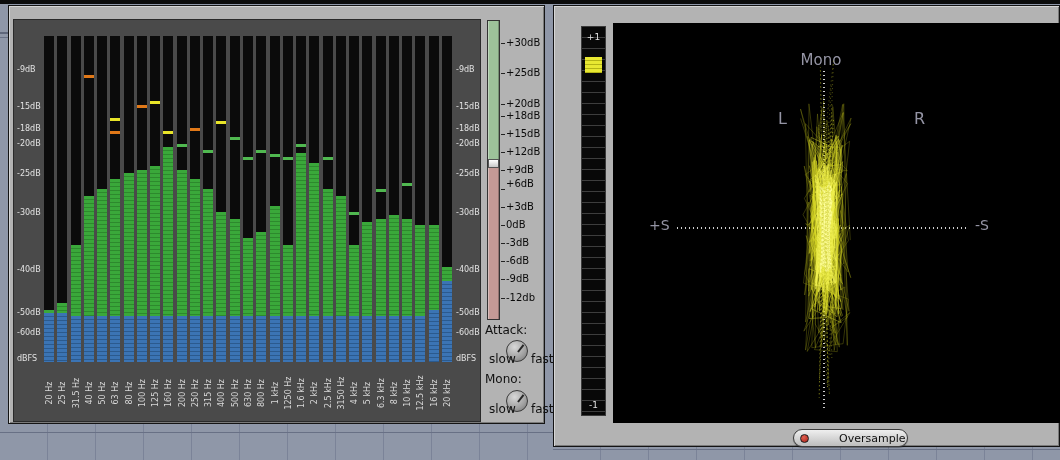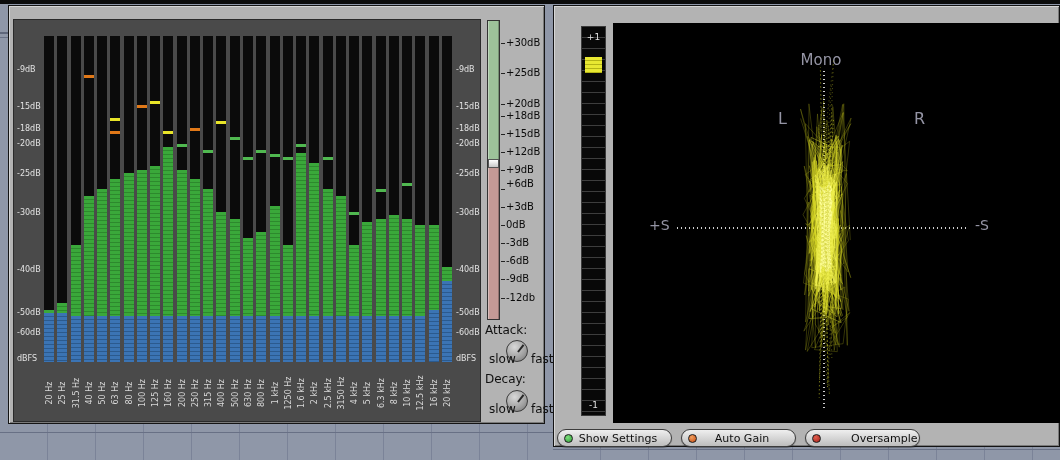--- a/index.html
+++ b/index.html
@@ -423,21 +423,21 @@
 
   <div class="gain-track" style="background: linear-gradient(rgb(157, 194, 154) 0%, rgb(157, 194, 154) 48%, rgb(196, 154, 150) 48%, rgb(196, 154, 150) 100%);">
     <div class="gain-handle" style="top: calc(48% - 5px);"></div>
   </div>
 
   <div class="ctl-label attack-label">Attack:</div>
   <div class="knob attack-knob"></div>
   <div class="ctl-minmax attack-slow">slow</div>
   <div class="ctl-minmax attack-fast">fast</div>
 
-  <div class="ctl-label decay-label">Decay:</div>
+  <div class="ctl-label decay-label">Mono:</div>
   <div class="knob decay-knob"></div>
   <div class="ctl-minmax decay-slow">slow</div>
   <div class="ctl-minmax decay-fast">fast</div>
 <div class="gain-label" style="top: 32.1px;">+30dB</div>
     <div class="gain-tick" style="top: 37.1px;"></div>
     <div class="gain-label" style="top: 62.4px;">+25dB</div>
     <div class="gain-tick" style="top: 67.4px;"></div>
     <div class="gain-label" style="top: 92.7px;">+20dB</div>
     <div class="gain-tick" style="top: 97.7px;"></div>
     <div class="gain-label" style="top: 104.7px;">+18dB</div>
@@ -496,26 +496,18 @@
         <path d="M205.6,267.9 L215.7,203.3 L218.4,159.8 L206.1,183.5 L207.2,218.3 L217.8,226.7 L216.7,202.8 L212.0,142.1 L207.4,160.4 L202.3,158.8 L214.3,167.1 L204.6,207.0 L214.5,209.7 L207.8,176.9 L206.0,243.5 L209.3,183.9 L202.6,192.2 L211.3,252.3 L221.3,260.8 L213.5,217.4 L210.8,242.8 L206.7,193.1 L215.3,147.6 L217.6,219.2 L215.8,168.0 L202.3,169.4 L212.5,158.3 L220.1,216.3 L208.1,148.1 L204.3,160.6 L204.7,233.6 L218.2,258.5 L205.2,155.9 L211.8,146.3 L219.0,197.9 L211.7,238.8 L205.5,190.9 L212.7,174.4 L218.9,194.6 L217.9,224.4 L211.7,144.8 L207.7,233.7 L212.9,199.4 L217.8,230.9 L205.7,214.8 L217.8,167.3 L216.7,158.5 L213.8,261.4 L217.9,161.7 L216.3,180.5 L217.9,222.0 L211.9,223.6 L203.5,196.0 L209.9,164.5 L213.8,163.9 L202.3,263.2 L221.0,164.1" fill="none" stroke="#f0f050" stroke-opacity="0.6" stroke-width="1"></path>
         <path d="M215.8,227.2 L208.8,185.0 L213.6,187.9 L217.8,243.7 L207.5,198.9 L211.4,185.7 L215.9,170.9 L212.8,244.5 L207.1,171.3 L213.5,194.0 L210.5,230.8 L212.7,181.9 L217.4,175.4 L211.3,181.6 L209.6,227.3 L210.4,242.9 L217.9,241.7 L212.4,181.0 L214.5,188.7 L213.1,248.2 L208.4,212.1 L217.5,168.3 L213.7,186.8 L208.7,211.7 L217.0,196.9 L215.0,248.4 L212.9,168.4 L215.7,201.9 L217.0,246.0 L210.5,239.8 L213.8,224.0 L218.9,188.5 L207.6,221.6 L216.3,191.7 L218.9,178.4 L207.5,164.5 L209.0,224.1 L211.0,213.1 L208.7,227.8 L216.9,169.1 L208.7,227.2" fill="none" stroke="#ffffa0" stroke-opacity="0.8" stroke-width="1.2"></path>
         <path d="M212.5,215.5 L209.1,243.3 L217.1,168.0 L216.1,228.2 L207.1,243.3 L215.9,199.1 L207.3,179.4 L210.5,179.6 L213.3,197.3 L213.6,213.9 L210.8,206.7 L213.9,239.6 L210.1,225.7 L217.7,174.7 L214.3,163.0 L217.6,194.3 L207.0,190.1 L215.9,214.1 L217.6,174.9 L208.6,189.6 L215.6,239.2 L211.9,244.4 L213.5,173.7 L210.8,197.5 L213.4,208.0 L214.0,192.0 L213.5,240.3 L216.4,183.1 L207.4,249.5 L212.3,168.4 L214.0,238.0 L209.5,189.4 L216.0,160.1 L218.4,167.2 L209.7,172.0 L212.9,164.8 L214.9,168.1 L208.5,174.3 L211.3,215.6 L213.4,248.9 L210.1,164.5" fill="none" stroke="#ffffa0" stroke-opacity="0.8" stroke-width="1.2"></path>
         <path d="M218.3,62.8 L206.9,240.0 L213.2,100.4 L214.3,204.6 L219.6,254.5 L214.6,365.4 L209.8,295.3 L207.4,44.0 L212.4,279.5 L214.9,185.3 L205.8,250.1 L205.8,101.9 L216.4,371.8 L209.7,218.4 L217.6,253.2 L214.6,261.6 L209.4,169.7 L211.8,229.3 L213.4,174.5 L205.0,216.7 L207.5,160.9 L214.0,247.5 L216.6,115.4" fill="none" stroke="#c8c828" stroke-opacity="0.45" stroke-width="1" stroke-dasharray="1 3"></path>
         <path d="M215.9,170.3 L209.0,200.2 L219.3,80.7 L209.1,90.6 L205.7,253.8 L209.7,321.4 L208.4,323.4 L220.6,95.6 L209.9,240.7 L206.6,356.9 L219.0,91.0 L215.4,171.8 L216.6,269.0 L212.6,219.4 L211.3,287.5 L213.5,145.3 L214.7,361.9 L211.8,115.6 L216.8,213.9 L209.5,282.7 L215.6,210.1 L210.7,218.6 L207.2,203.9" fill="none" stroke="#c8c828" stroke-opacity="0.45" stroke-width="1" stroke-dasharray="1 3"></path>
         <path d="M217.9,267.5 L215.3,108.6 L217.8,173.9 L218.5,253.5 L211.3,292.6 L207.6,307.8 L218.9,334.8 L210.7,73.0 L206.2,374.8 L211.9,95.6 L210.7,141.8 L210.6,78.1 L213.6,241.7 L207.8,197.5 L213.0,169.7 L216.5,124.6 L217.6,275.7 L211.6,117.4 L220.5,37.9 L218.6,87.2 L214.1,171.4 L206.2,159.0 L213.8,178.5" fill="none" stroke="#c8c828" stroke-opacity="0.45" stroke-width="1" stroke-dasharray="1 3"></path>
       </svg>
   </div>
 
   <div class="button-row">
-      <div class="btn" style="left: 3px;">
-        <span class="led" style="background: radial-gradient(circle at 38% 32%, rgb(126, 224, 126), rgb(47, 154, 52));"></span>
-        <span class="lbl">Show Settings</span>
-      </div>
-      <div class="btn" style="left: 127px;">
-        <span class="led" style="background: radial-gradient(circle at 38% 32%, rgb(240, 160, 96), rgb(200, 74, 16));"></span>
-        <span class="lbl">Auto Gain</span>
-      </div>
-      <div class="btn" style="left: 251px; gap: 26px;">
+      <div class="btn" style="left: 239px; gap: 26px;">
         <span class="led" style="background: radial-gradient(circle at 38% 32%, rgb(224, 96, 80), rgb(168, 32, 24));"></span>
         <span class="lbl">Oversample</span>
       </div>
     </div>
 </div>
 
 </body></html>

